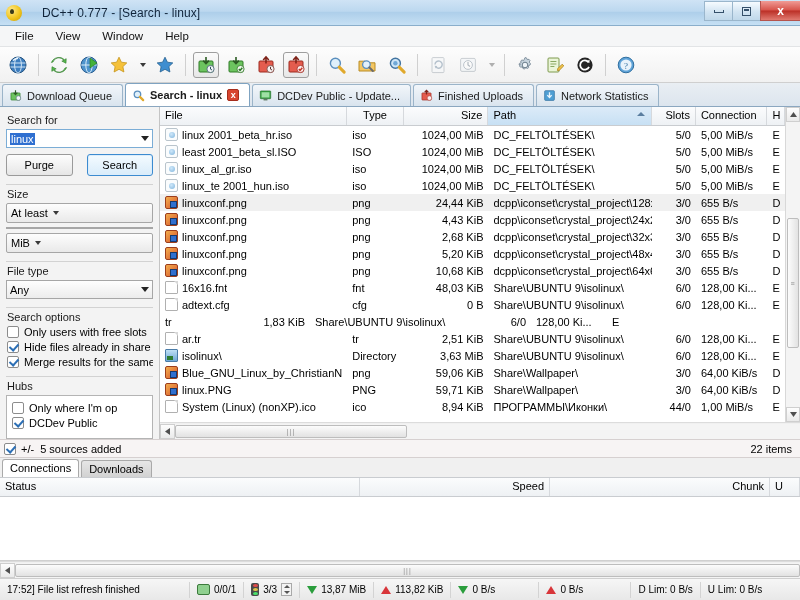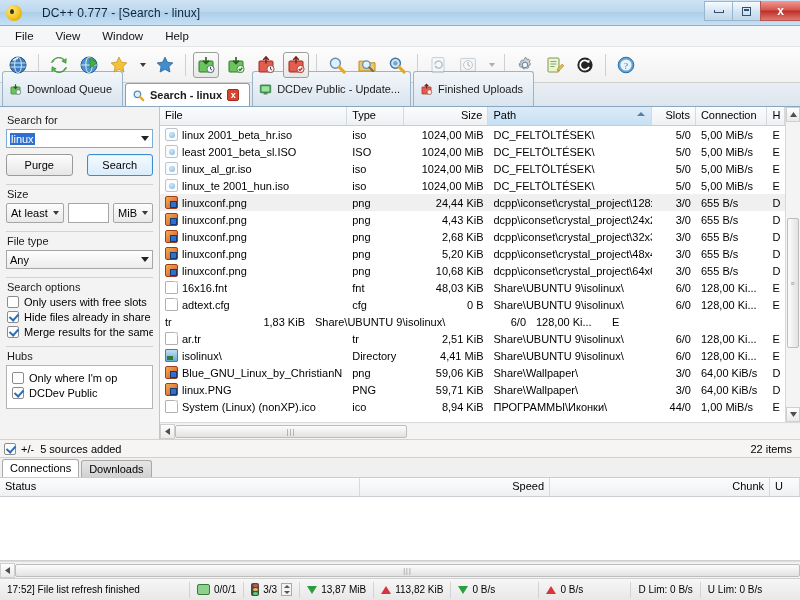--- a/index.html
+++ b/index.html
@@ -56,21 +56,21 @@
   .tb.framed { border:1px solid #9e9e9e; background:linear-gradient(180deg,#fbfbfb,#e7e7e7); }
   .tb.dis { opacity:.38; }
   .tbsep { width:1px; height:22px; background:#d0d0d0; margin:0 5px; }
   .caret { width:0;height:0;border-left:3px solid transparent;border-right:3px solid transparent;
            border-top:4px solid #3a3a3a; margin-left:1px; }
 
   
   .tabstrip { height:24px; flex:0 0 24px; display:flex; align-items:flex-end;
               background:linear-gradient(180deg,#e9eef3,#dce5ee); padding-left:2px;
               border-bottom:1px solid #8ba7c0; }
-  .dtab { height:35px; display:flex; align-items:center; gap:5px; padding:0 10px 0 6px;
+  .dtab { height:22px; display:flex; align-items:center; gap:5px; padding:0 10px 0 6px;
           margin-right:2px; font-size:11px; color:#1b1b1b;
           border:1px solid #9bb4c9; border-bottom:none; border-radius:3px 3px 0 0;
           background:linear-gradient(180deg,#f2f6fa,#d9e4ee); }
   .dtab.active { background:#fff; border-color:#7fa3c1; height:23px; font-weight:bold; }
   .tabx { width:12px; height:12px; background:#d8452f; color:#fff; font-size:9px;
           display:flex; align-items:center; justify-content:center; border-radius:2px;
           border:1px solid #a62d1c; line-height:1; }
 
   
   .mid { flex:1 1 auto; display:flex; min-height:0; background:#fff; }
@@ -83,21 +83,21 @@
   .combo .arrow { position:absolute; right:3px; top:6px; width:0;height:0;
                   border-left:4px solid transparent;border-right:4px solid transparent;
                   border-top:5px solid #222; }
   .combo.gray { border:1px solid #a6a6a6; background:linear-gradient(180deg,#fefefe,#ececec); }
   .btnrow { display:flex; gap:14px; margin:6px 0 0 0; }
   .btn { flex:1; height:22px; font-size:11px; border:1px solid #9a9a9a; border-radius:3px;
          background:linear-gradient(180deg,#fdfdfd,#e6e6e6); display:flex;
          align-items:center; justify-content:center; }
   .btn.primary { border:1px solid #3c8bd0; box-shadow:inset 0 0 0 1px #dcedfb;
                  background:linear-gradient(180deg,#f4fbff,#d9ecfa); }
-  .sizerow { display:flex; gap:4px; margin-top:2px; }
+  .sizerow { display:flex; gap:4px; margin-top:2px;flex-direction:column; }
   .minibox { height:20px; border:1px solid #a6a6a6; border-radius:2px; font-size:11px;
              display:flex; align-items:center; padding:0 4px; gap:4px;
              background:linear-gradient(180deg,#fdfdfd,#e9e9e9); }
   .sizeinput { flex:1; height:20px; border:1px solid #a6a6a6; background:#fff; }
   hr.sep { border:none; border-top:1px solid #d2d2d2; margin:8px 0 2px 0; }
   .cbrow { display:flex; align-items:center; gap:5px; margin:3px 0 0 1px; font-size:11px;
            white-space:nowrap; overflow:hidden; }
   .cb { width:12px; height:12px; flex:0 0 12px; border:1px solid #8c8c8c; background:#fff;
         position:relative; border-radius:2px;}
   .cb.on:after { content:""; position:absolute; left:3px; top:0px; width:4px; height:7px;
@@ -390,20 +390,27 @@
       <span>DCDev Public - Update...</span>
     </div>
     <div class="dtab">
       <svg width="13" height="13" viewBox="0 0 20 20">
           <rect x="3" y="6" width="14" height="11" rx="1" fill="#e45c4e" stroke="#9c2a20"></rect>
           <path d="M10 8.6v-6M7.2 5l2.8-3 2.8 3" stroke="#7e2218" stroke-width="1.8" fill="none"></path>
           <circle cx="14.5" cy="14" r="3.6" fill="#fdeceb" stroke="#b0423a"></circle>
         </svg>
       <span>Finished Uploads</span>
     </div>
+    <div class="dtab">
+      <svg width="13" height="13" viewBox="0 0 20 20">
+          <rect x="2.5" y="2.5" width="15" height="15" rx="1.5" fill="#4f9fd4" stroke="#2b6b9b"></rect>
+          <path d="M10 5v8M6.6 9.4L10 13l3.4-3.6" stroke="#eaf5fd" stroke-width="2" fill="none"></path>
+        </svg>
+      <span>Network Statistics</span>
+    </div>
   </div>
 
   <div class="mid">
 
     <div class="leftpane">
       <div class="lbl">Search for</div>
       <div class="combo">
         <span class="sel">linux</span>
         <span class="arrow"></span>
       </div>
@@ -456,21 +463,21 @@
           <span>DCDev Public</span>
         </div>
       </div>
     </div>
 
     <div class="rightpane">
       <div class="grid">
         <div class="gridmain">
           <div class="hdr" id="res-hdr">
               <div class="hc" style="width: 200px; text-align: left;"><span>File</span></div>
-              <div class="hc" style="width: 60px; text-align: left;"><span>Type</span></div>
+              <div class="hc" style="width: 60px; text-align: center;"><span>Type</span></div>
               <div class="hc" style="width: 90px; text-align: right;"><span>Size</span></div>
               <div class="hc sorted" style="width: 175px; text-align: left;"><span>Path</span><span class="sarrow"></span></div>
               <div class="hc" style="width: 46px; text-align: right;"><span>Slots</span></div>
               <div class="hc" style="width: 76px; text-align: left;"><span>Connection</span></div>
               <div class="hc" style="width: 18px; flex: 1 1 auto; text-align: left;"><span>H</span></div>
             </div>
           <div class="rows" id="res-rows">
               <div class="row">
                 <div class="cell fcell" style="width: 200px;">
                   <span class="ficon ic-iso"></span>
@@ -622,21 +629,21 @@
                 <div class="cell r" style="width: 46px;">6/0</div>
                 <div class="cell" style="width: 76px;">128,00 Ki...</div>
                 <div class="cell" style="width: 18px; flex: 1 1 auto;">E</div>
               </div>
               <div class="row">
                 <div class="cell fcell" style="width: 200px;">
                   <span class="ficon ic-dir"></span>
                   <span style="overflow: hidden; white-space: nowrap;">isolinux\</span>
                 </div>
                 <div class="cell" style="width: 60px;">Directory</div>
-                <div class="cell r" style="width: 90px;">4,41 MiB</div>
+                <div class="cell r" style="width: 90px;">3,63 MiB</div>
                 <div class="cell" style="width: 175px;">Share\UBUNTU 9\isolinux\</div>
                 <div class="cell r" style="width: 46px;">6/0</div>
                 <div class="cell" style="width: 76px;">128,00 Ki...</div>
                 <div class="cell" style="width: 18px; flex: 1 1 auto;">E</div>
               </div>
               <div class="row">
                 <div class="cell fcell" style="width: 200px;">
                   <span class="ficon ic-png"></span>
                   <span style="overflow: hidden; white-space: nowrap;">Blue_GNU_Linux_by_ChristianNick...</span>
                 </div>

